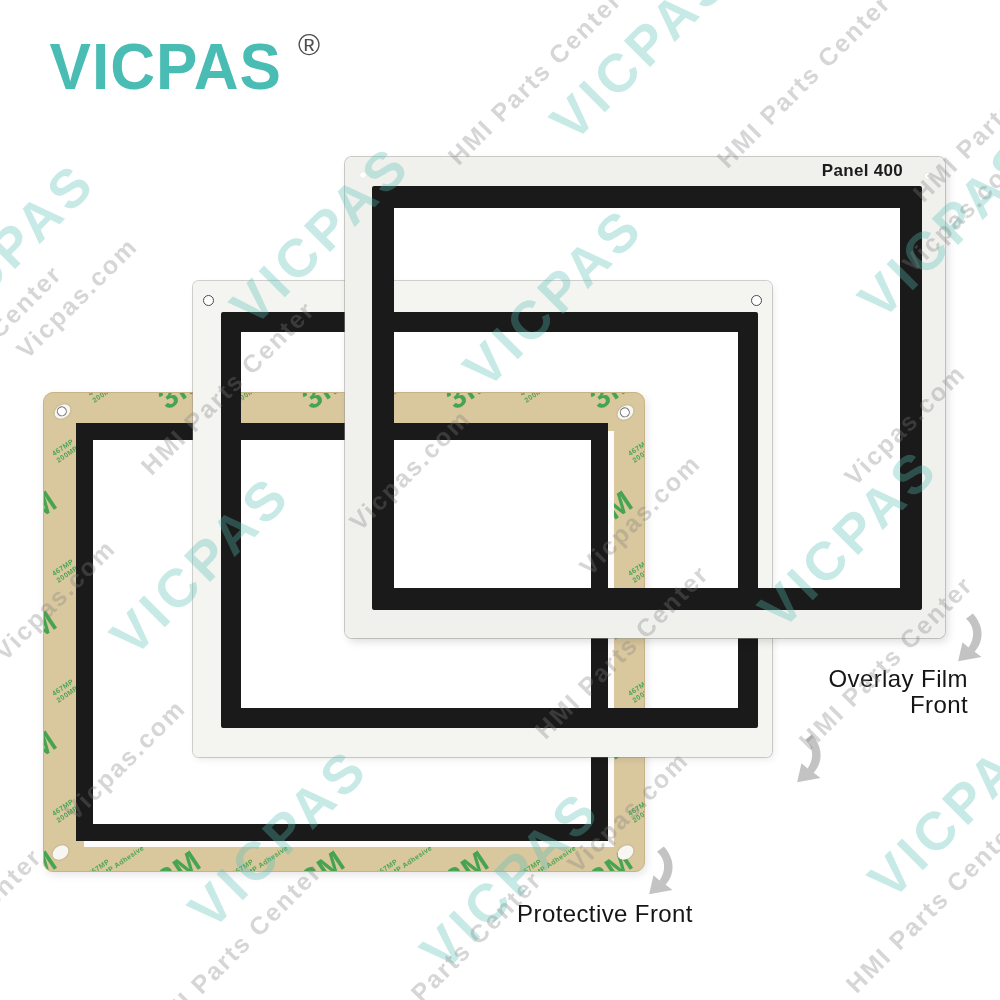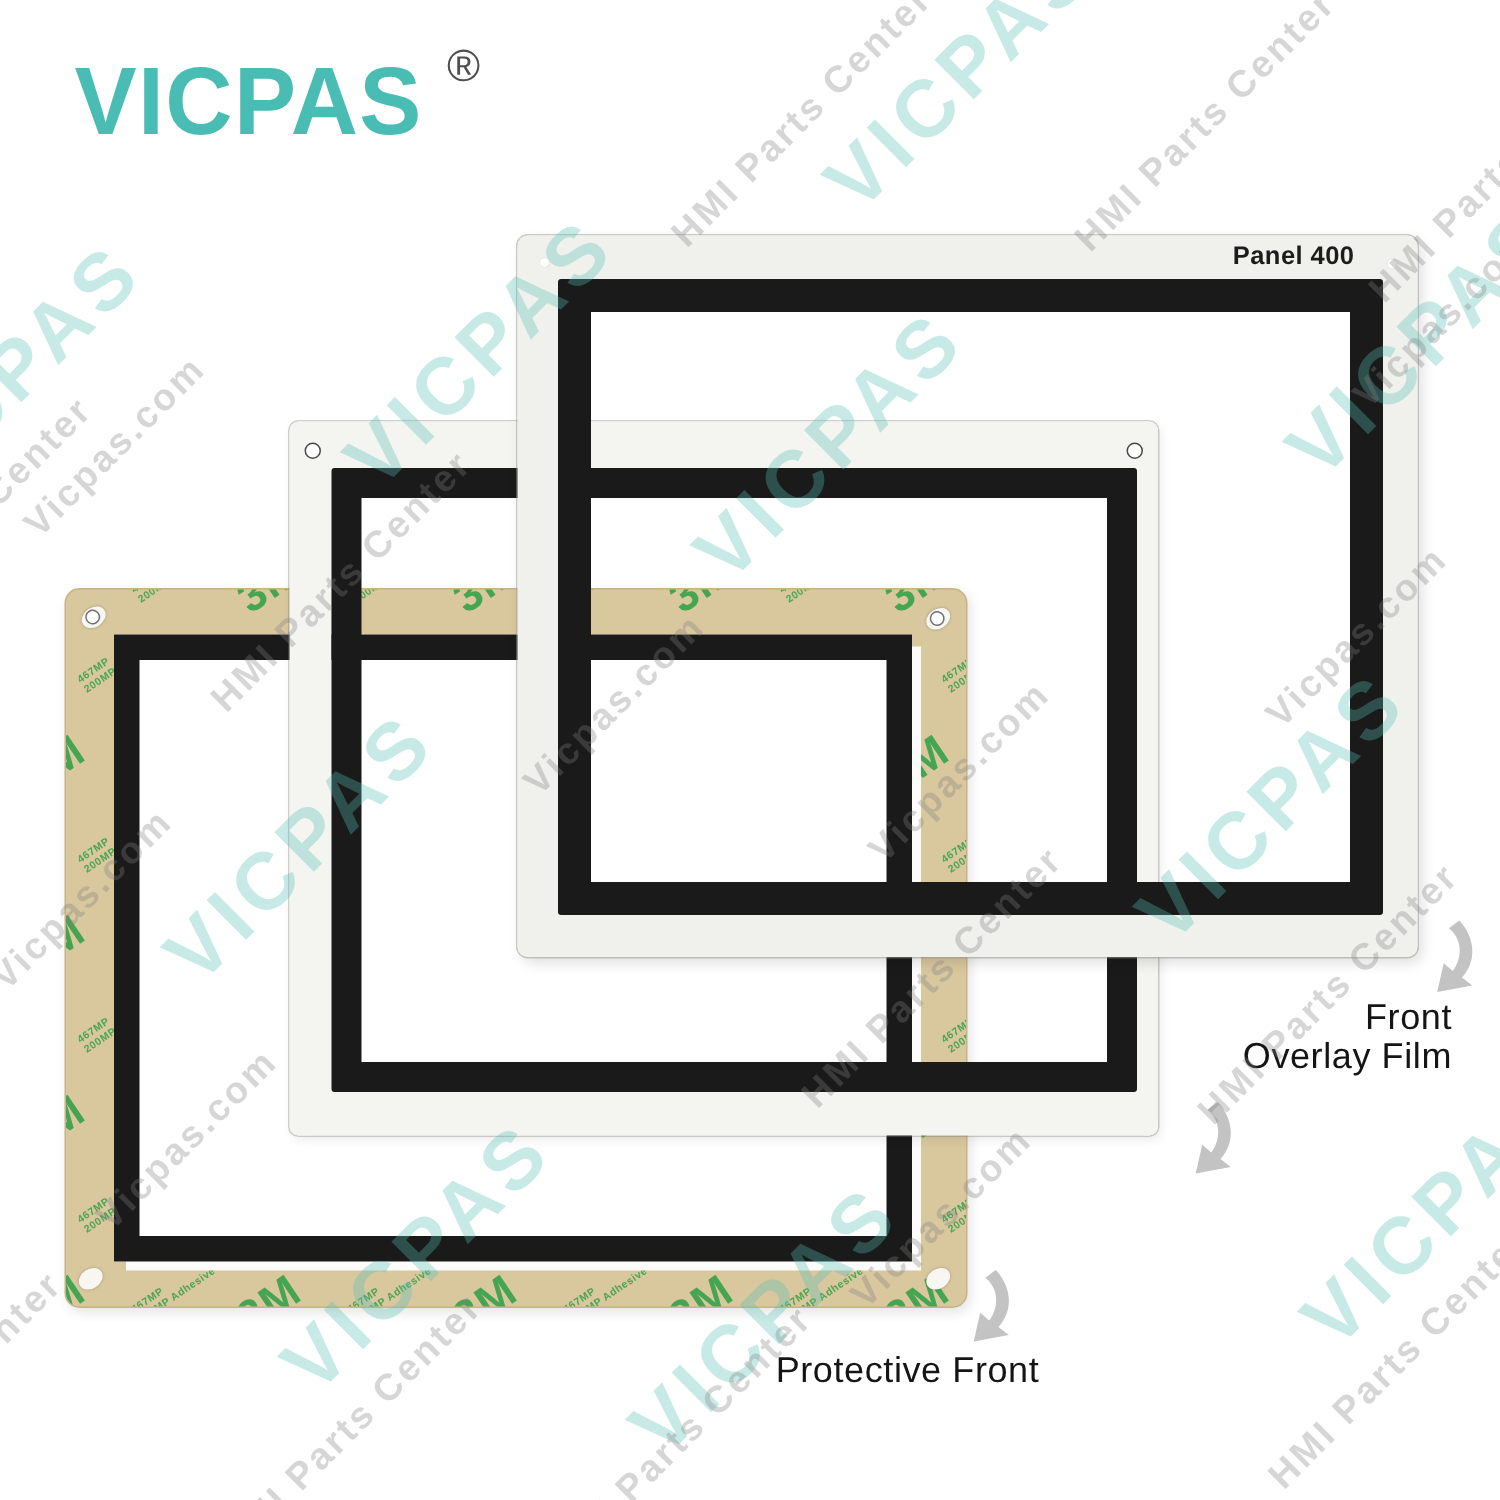--- a/index.html
+++ b/index.html
@@ -213,22 +213,22 @@
 
   <div id="film" class="piece">
     <div class="band"></div>
     <div class="blackframe" style="border-color: rgb(26, 26, 26);"></div>
     <div class="panel-label">Panel 400</div>
     <div class="dot" style="left:15px;top:15px;"></div>
     <div class="dot" style="left:580px;top:16px;"></div>
   </div>
 
   <div id="label-front" class="callout">
+    <span class="ln">Overlay Film</span>
     <span class="ln">Front</span>
-    <span class="ln">Overlay Film</span>
   </div>
   <div id="label-backing" class="callout">
     <span class="ln">Protective Front</span>
   </div>
 
   <svg id="arrow-front" class="arrow" viewBox="0 0 60 60">
     <path d="M46,3 C58,16 60,34 48,47 L56,53 L29,58 L34,36 L41,42 C49,31 48,17 38,9 Z" fill="#c3c3c3"></path>
     </svg>
   <svg id="arrow-spacer" class="arrow" viewBox="0 0 60 60">
     <path d="M46,3 C58,16 60,34 48,47 L56,53 L29,58 L34,36 L41,42 C49,31 48,17 38,9 Z" fill="#c3c3c3"></path>

